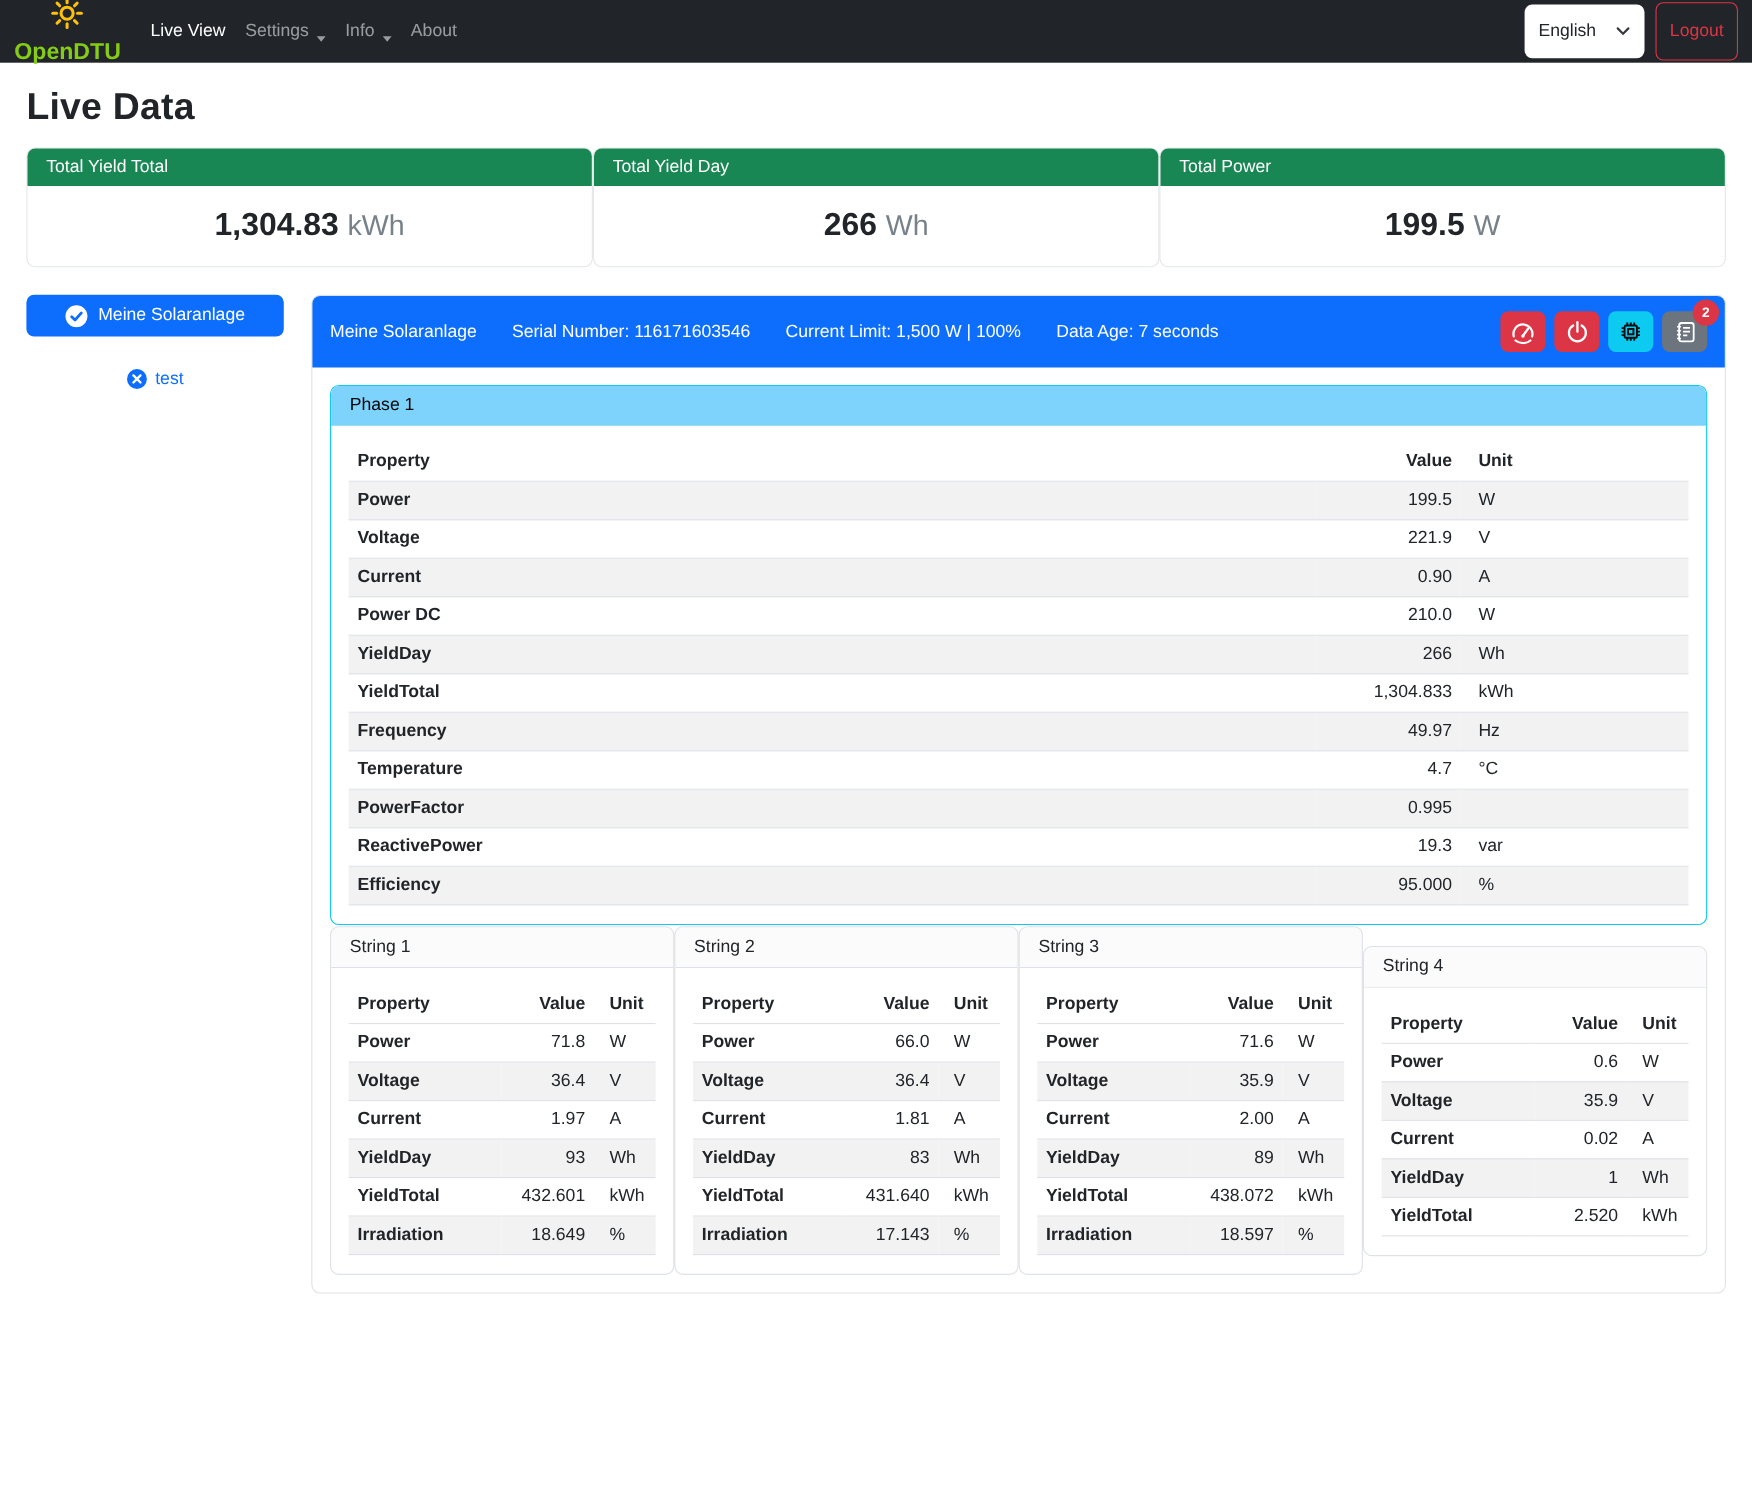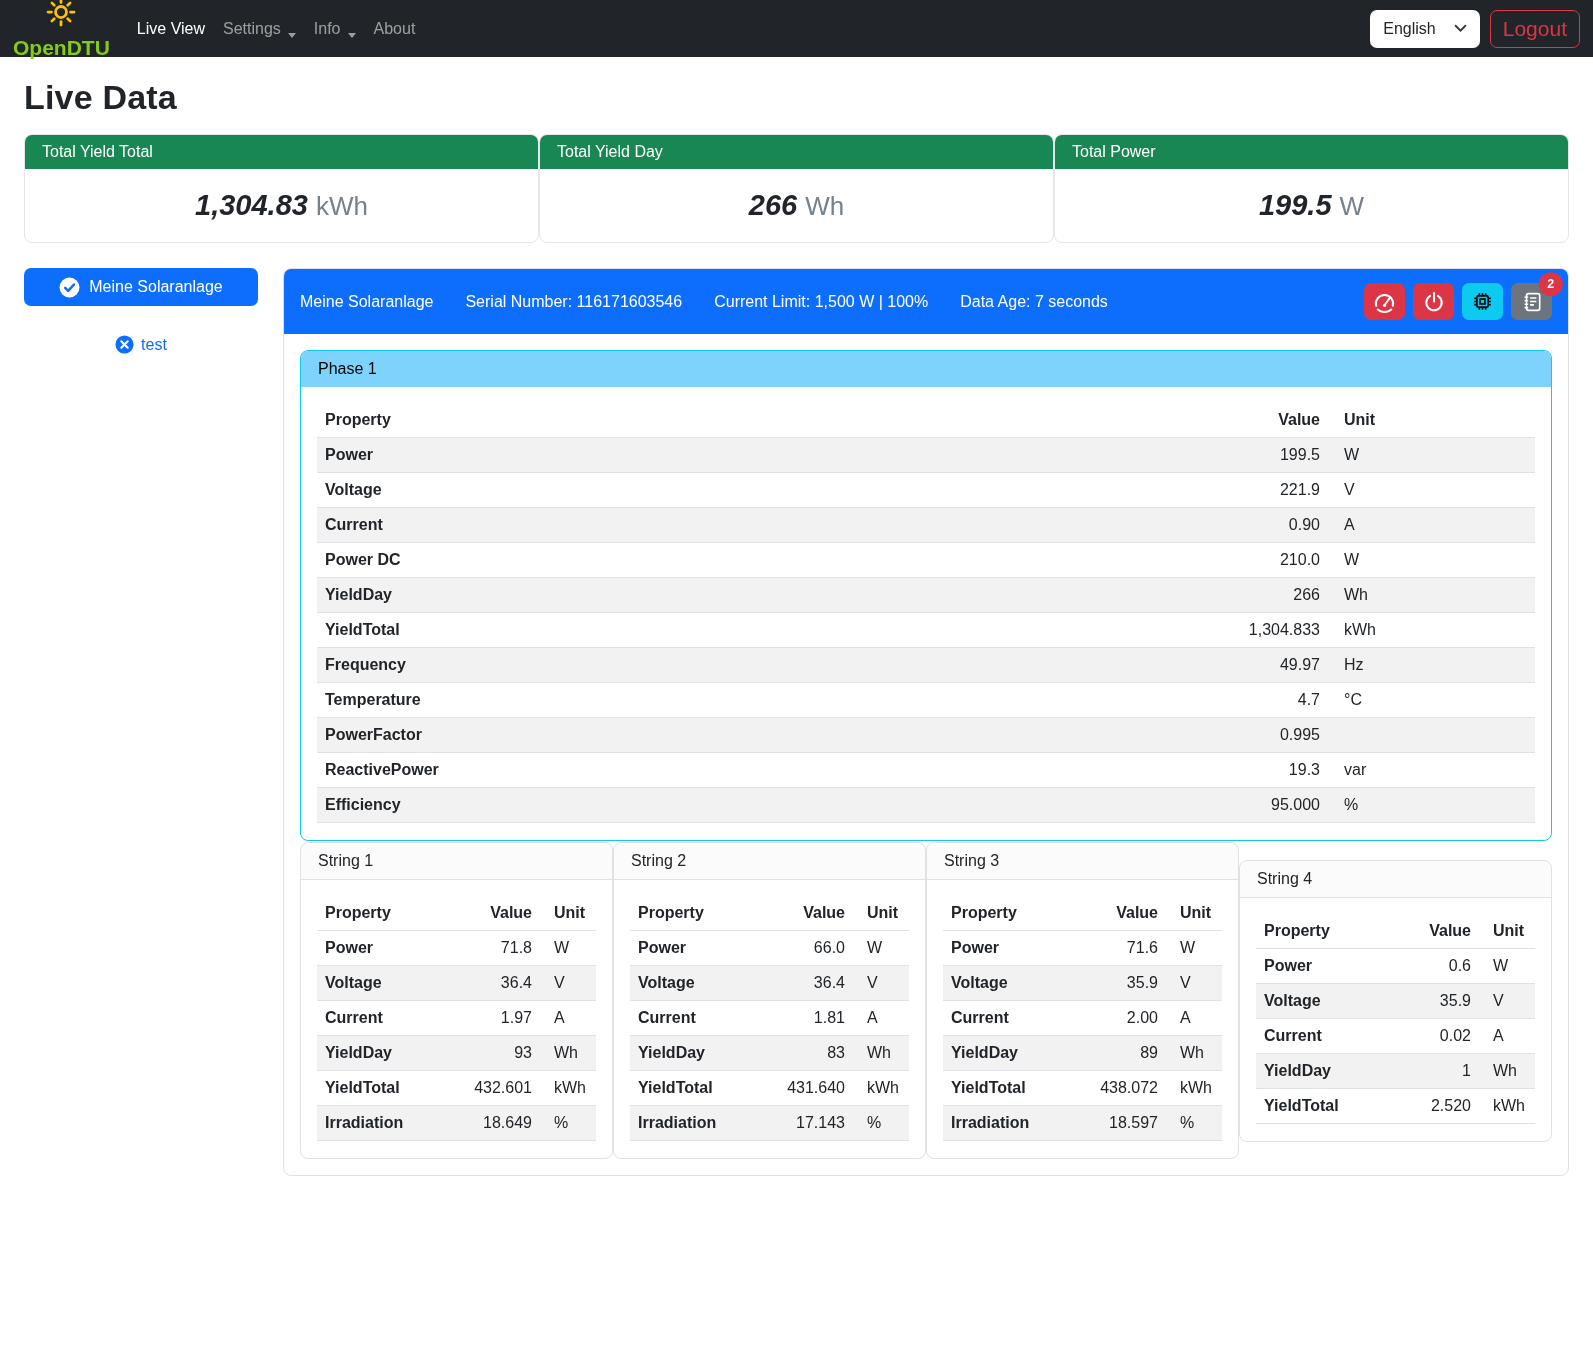--- a/index.html
+++ b/index.html
@@ -17,36 +17,36 @@
   }
   .brand { display:flex; align-items:center; gap:9px; color:#84cc16;
     font-size:21px; font-weight:700; margin-right:18px; cursor:pointer;flex-direction:column; }
   .nav-links { display:flex; align-items:center; list-style:none; margin:0; padding:0; }
   .nav-link { color:rgba(255,255,255,.55); padding:8px 9px; cursor:pointer;
     display:flex; align-items:flex-end; gap:7px; }
   .nav-link.active { color:#fff; }
   .caret { width:0; height:0; border-top:5px solid currentColor;
     border-left:4.5px solid transparent; border-right:4.5px solid transparent; margin-top:2px; }
   .nav-right { margin-left:auto; display:flex; align-items:center; gap:10px; }
-  .lang-select { background:#fff; color:#212529; border-radius:7px; height:38px;
+  .lang-select { background:#fff; color:#212529; border-radius:7px; height:49px;
     padding:0 13px; display:flex; align-items:center; gap:18px; cursor:pointer; }
   .logout-btn { background:transparent; border:1px solid #dc3545; color:#dc3545;
-    border-radius:7px; height:38px; padding:0 12px; font-size:21px;
+    border-radius:7px; height:53px; padding:0 12px; font-size:16px;
     font-family:inherit; cursor:pointer; }
 
   
   .container { padding:0 24px; }
   .page-title { font-size:34px; font-weight:700; margin:21px 0 17px; letter-spacing:.2px; }
 
   .summary-row { display:flex; }
   .summary-card { flex:1; border:1px solid #e4e7ea; border-radius:8px; background:#fff; }
   .summary-card .card-header { background:#198754; color:#fff; padding:8px 17px;
     border-radius:7px 7px 0 0; }
   .summary-card .card-body { padding:20px 16px; text-align:center; }
-  .summary-value { font-size:29px; font-weight:700; color:#212529;font-style:italic; }
+  .summary-value { font-size:29px; font-weight:700; color:#212529; }
   .summary-unit { font-size:26px; font-weight:500; color:#77818a; margin-left:8px; }
 
   .content-row { display:flex; gap:25px; margin-top:25px; align-items:flex-start; padding-bottom:28px; }
 
   
   .sidebar { width:234px; flex-shrink:0; }
   .inverter-select-btn { width:100%; background:#0d6efd; border:none; color:#fff;
     font-size:16px; font-family:inherit; border-radius:7px; height:38px;
     display:flex; align-items:center; justify-content:center; gap:9px; cursor:pointer; }
   .inverter-alt { margin-top:29px; display:flex; align-items:center; justify-content:center;

